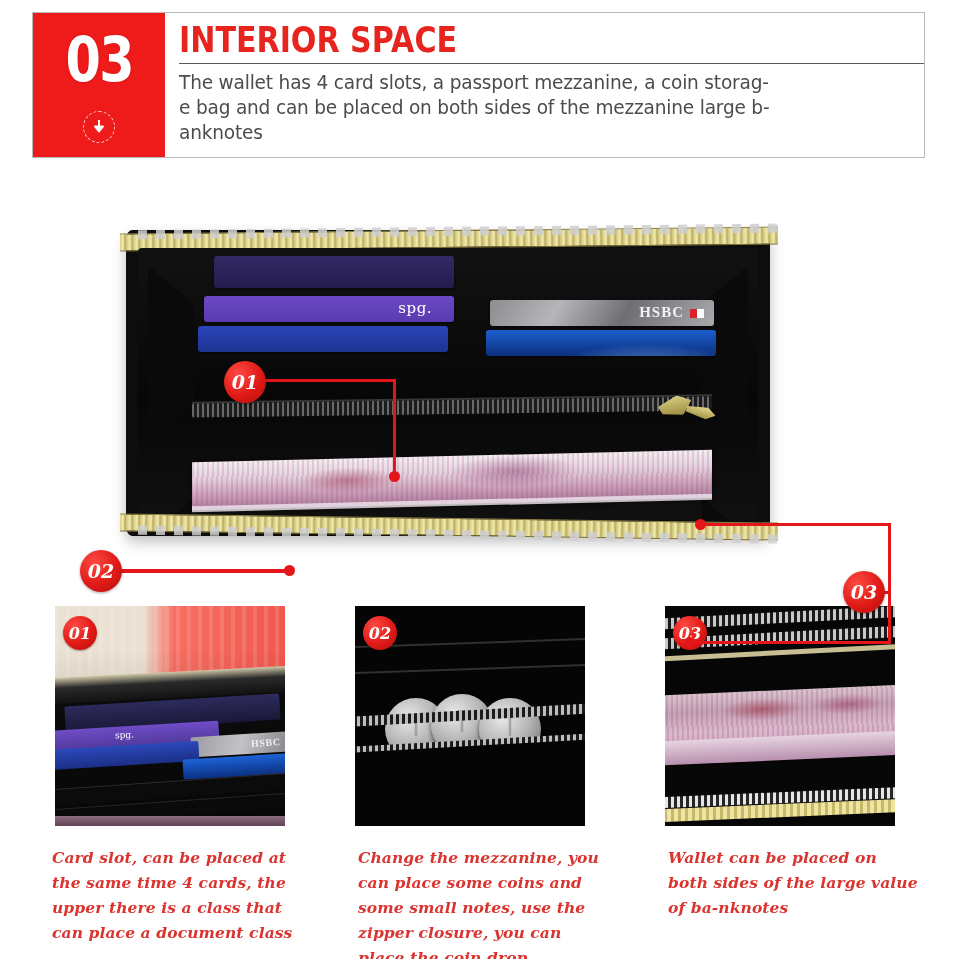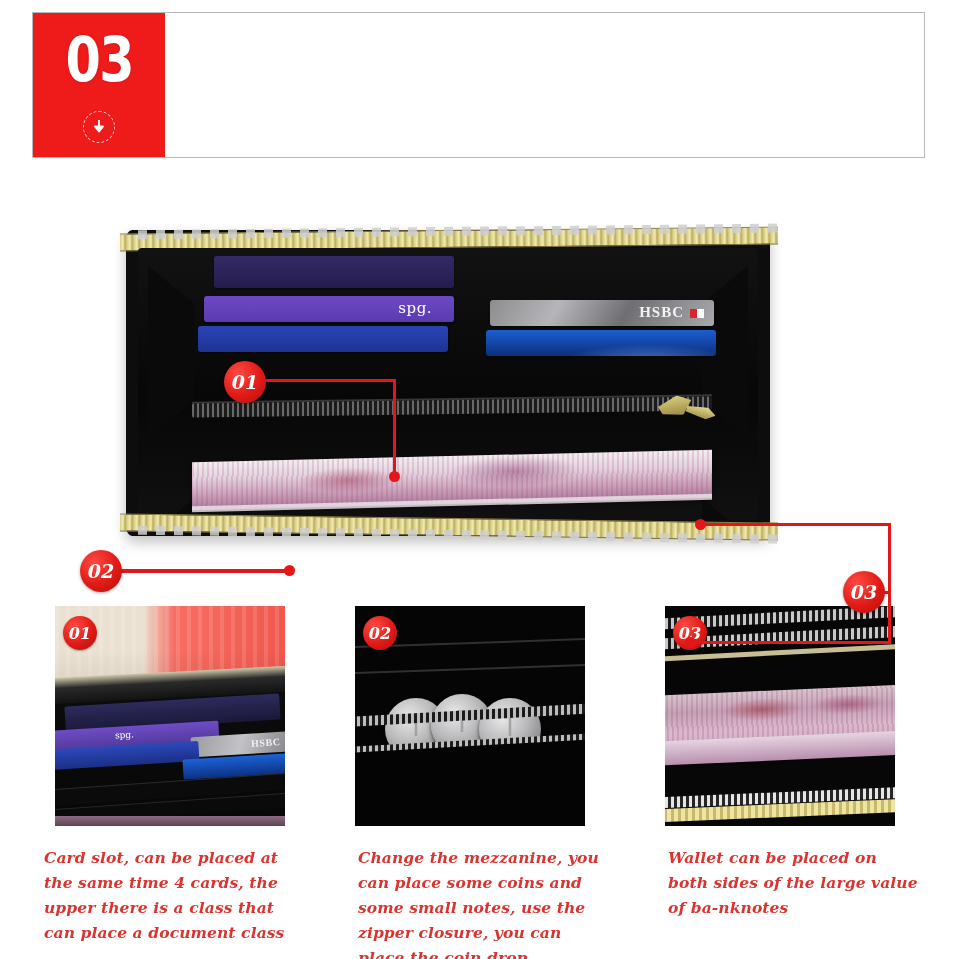--- a/index.html
+++ b/index.html
@@ -346,38 +346,45 @@
     transform:rotate(-2.4deg);
   }
 
   
   .caption{
     position:absolute;top:845px;width:250px;
     color:#d9342f;
     font-family:"DejaVu Serif",serif;font-style:italic;font-weight:bold;
     font-size:15.5px;line-height:25px;letter-spacing:.1px;
   }
-  .cap-1{left:44px;}
+  .cap-1{left:52px;}
   .cap-2{left:358px;}
   .cap-3{left:668px;}
 </style>
 </head>
 <body>
 
 <div class="header">
 
   <div class="header-number-box">
     <div class="header-number">03</div>
     <div class="header-arrow-circle">
       <svg width="14" height="16" viewBox="0 0 14 16" aria-hidden="true">
         <path d="M7 1 L7 11 M3 7.5 L7 12.5 L11 7.5 Z" stroke="#ffffff" stroke-width="2" fill="#ffffff" stroke-linejoin="round"></path>
       </svg>
     </div>
   </div>
 
+  <div class="header-body">
+    <div class="header-title">INTERIOR SPACE</div>
+    <div class="header-rule"></div>
+    <div class="header-desc">The wallet has 4 card slots, a passport mezzanine, a coin storag-
+e bag and can be placed on both sides of the mezzanine large b-
+anknotes</div>
+  </div>
 
 </div>
 
 <div class="hero">
 
   <div class="hero-photo">
     <div class="wallet">
       <div class="wallet-shadow"></div>
 
       <div class="zip-top">

